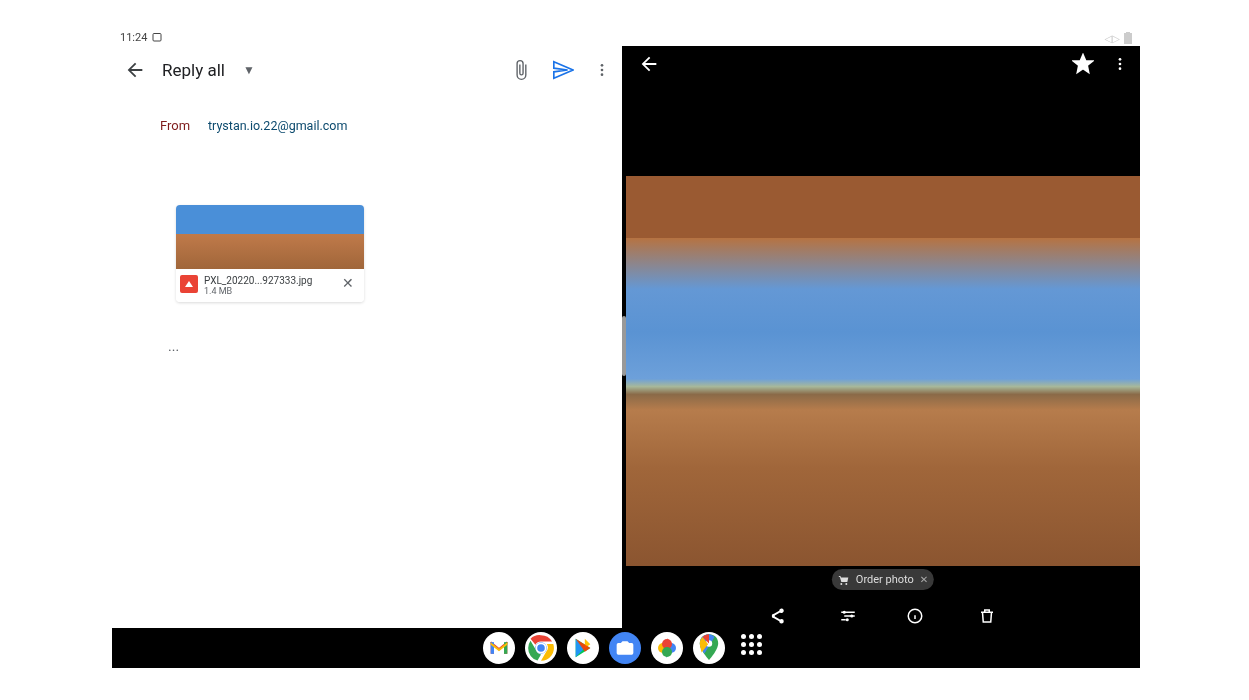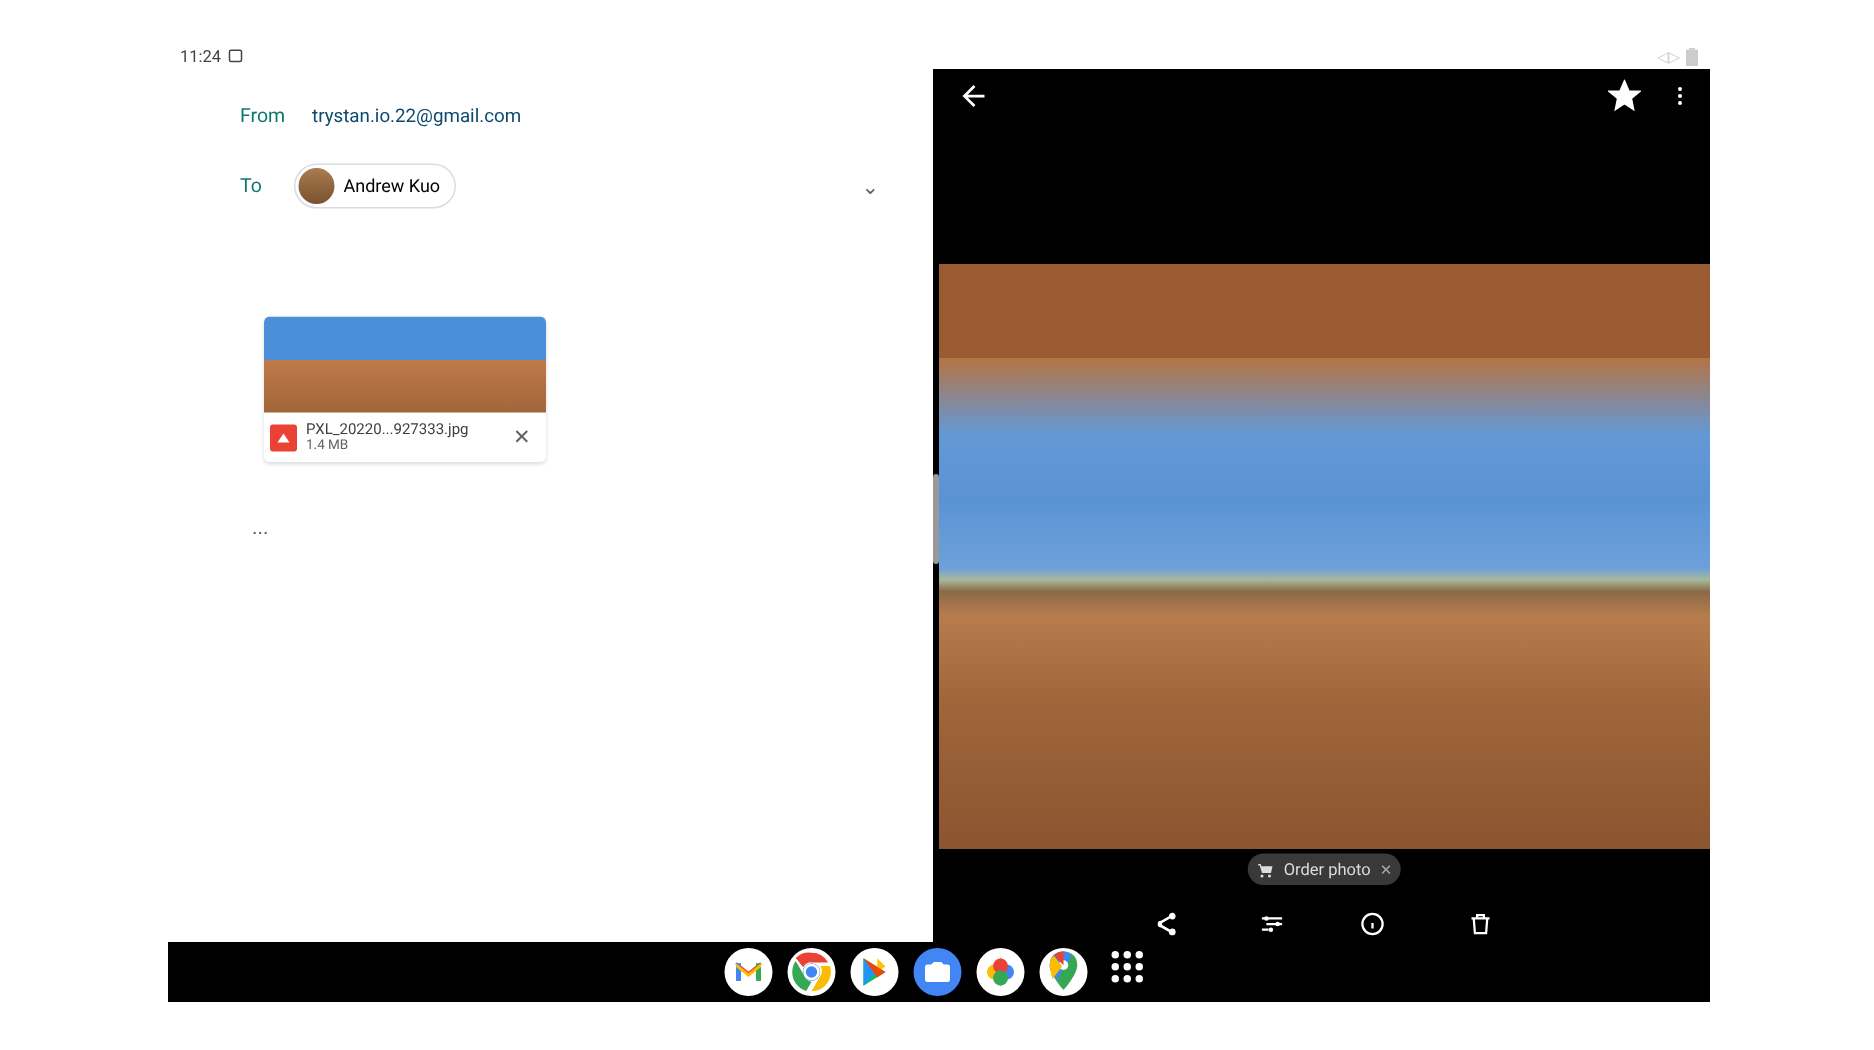--- a/index.html
+++ b/index.html
@@ -17,31 +17,31 @@
 
 
 .compose-header { height: 48px; display: flex; align-items: center; padding: 0 12px; gap: 16px; }
 .back-arrow { width: 24px; height: 24px; cursor: pointer; color: #3c4043; }
 .header-title { font-size: 17px; color: #202124; flex: 1; display: flex; align-items: center; gap: 18px;}
 .header-title .dropdown-caret { font-size: 12px; color: #5f6368; }
 .header-actions { display: flex; align-items: center; gap: 20px; color: #5f6368; }
 
 .compose-body { padding: 12px 36px 0 48px; }
 .field-row { display: flex; align-items: center; padding: 12px 0; font-size: 13px; gap: 12px; }
-.field-label { color: #0f766e; width: 36px; }
+.field-label { color: #7f1d1d; width: 36px; }
 .field-value { color: #0c4a6e; font-size: 12.5px;}
 .chip { display: inline-flex; align-items: center; border: 1px solid #dadce0; border-radius: 16px; padding: 2px 10px 2px 2px; gap: 6px; font-size: 12px; }
 .chip-avatar { width: 24px; height: 24px; border-radius: 50%; background: linear-gradient(#a97c50,#7a5230); }
 .to-row { display: flex; align-items: center; }
 .expand-to { margin-left: auto; color: #5f6368; cursor: pointer; font-size: 14px; }
 .subject { font-size: 15px; color: #202124; margin-top: 10px; margin-left: 0; }
 
 .attachment-card { margin-top: 60px; margin-left: 16px; width: 188px; border-radius: 4px; overflow: hidden; box-shadow: 0 1px 3px rgba(0,0,0,.15); }
 .attachment-preview { height: 64px; background: linear-gradient(to bottom, #4a8fd8 40%, #4a8fd8 45%, #c07a4a 45%, #a0663a 100%); position: relative; }
-.attachment-info { display: flex; align-items: center; padding: 6px 4px; background: #fff; gap: 6px; }
+.attachment-info { display: flex; padding: 6px 4px; background: #fff; gap: 6px; }
 .image-icon { width: 18px; height: 18px; background: #ea4335; border-radius: 2px; display:flex; align-items:center; justify-content:center;}
 .image-icon::after { content: ''; width:0; height:0; border-left:4px solid transparent; border-right:4px solid transparent; border-bottom:6px solid white; }
 .attachment-text { flex: 1; }
 .attachment-name { font-size: 10px; color: #3c4043; }
 .attachment-size { font-size: 9px; color: #5f6368; }
 .attachment-remove { width: 18px; height: 18px; color: #5f6368; cursor: pointer; font-size: 14px;}
 
 .ellipsis { margin-top: 36px; margin-left: 8px; color: #5f6368; font-size: 14px; }
 
 
@@ -103,33 +103,47 @@
       <svg width="8" height="12" viewBox="0 0 8 12">
           <rect x="0" y="1" width="8" height="11" fill="#ccc"></rect>
           <rect x="2" y="0" width="4" height="1" fill="#ccc"></rect>
         </svg>
     </div>
   </div>
 
   <div class="split-container">
 
     <div class="left-pane">
+      <div class="compose-header">
+        <svg class="svg-icon back-arrow" viewBox="0 0 24 24">
+            <path d="M20 11H7.8l5.6-5.6L12 4l-8 8 8 8 1.4-1.4L7.8 13H20z"></path>
+          </svg>
+        <div class="header-title">
+          <span>Reply all</span>
+          <span class="dropdown-caret">▼</span>
+        </div>
+        <div class="header-actions">
+          <svg class="svg-icon" viewBox="0 0 24 24">
+              <path d="M16.5 6v11.5a4 4 0 0 1-8 0V5a2.5 2.5 0 1 1 5 0v10.5a1 1 0 1 1-2 0V6H10v9.5a2.5 2.5 0 0 0 5 0V5a4 4 0 0 0-8 0v12.5a5.5 5.5 0 0 0 11 0V6z"></path>
+            </svg>
+          <svg class="svg-icon" viewBox="0 0 24 24" style="color:#1a73e8">
+              <path d="M2 21l21-9L2 3v7l15 2-15 2z" fill="none" stroke="currentColor" stroke-width="1.8"></path>
+            </svg>
+          <svg class="svg-icon" style="width:16px" viewBox="0 0 24 24">
+              <circle cx="12" cy="5" r="2"></circle>
+              <circle cx="12" cy="12" r="2"></circle>
+              <circle cx="12" cy="19" r="2"></circle>
+            </svg>
+        </div>
+      </div>
 
       <div class="compose-body">
         <div class="field-row">
           <span class="field-label">From</span>
           <span class="field-value">trystan.io.22@gmail.com</span>
-        </div>
-        <div class="field-row to-row">
-          <span class="field-label" style="width:24px">To</span>
-          <span class="chip">
-            <span class="chip-avatar"></span>
-            <span>Andrew Kuo</span>
-          </span>
-          <span class="expand-to">⌄</span>
         </div>
 
         <div class="attachment-card">
           <div class="attachment-preview"></div>
           <div class="attachment-info">
             <div class="image-icon"></div>
             <div class="attachment-text">
               <div class="attachment-name">PXL_20220...927333.jpg</div>
               <div class="attachment-size">1.4 MB</div>
             </div>

